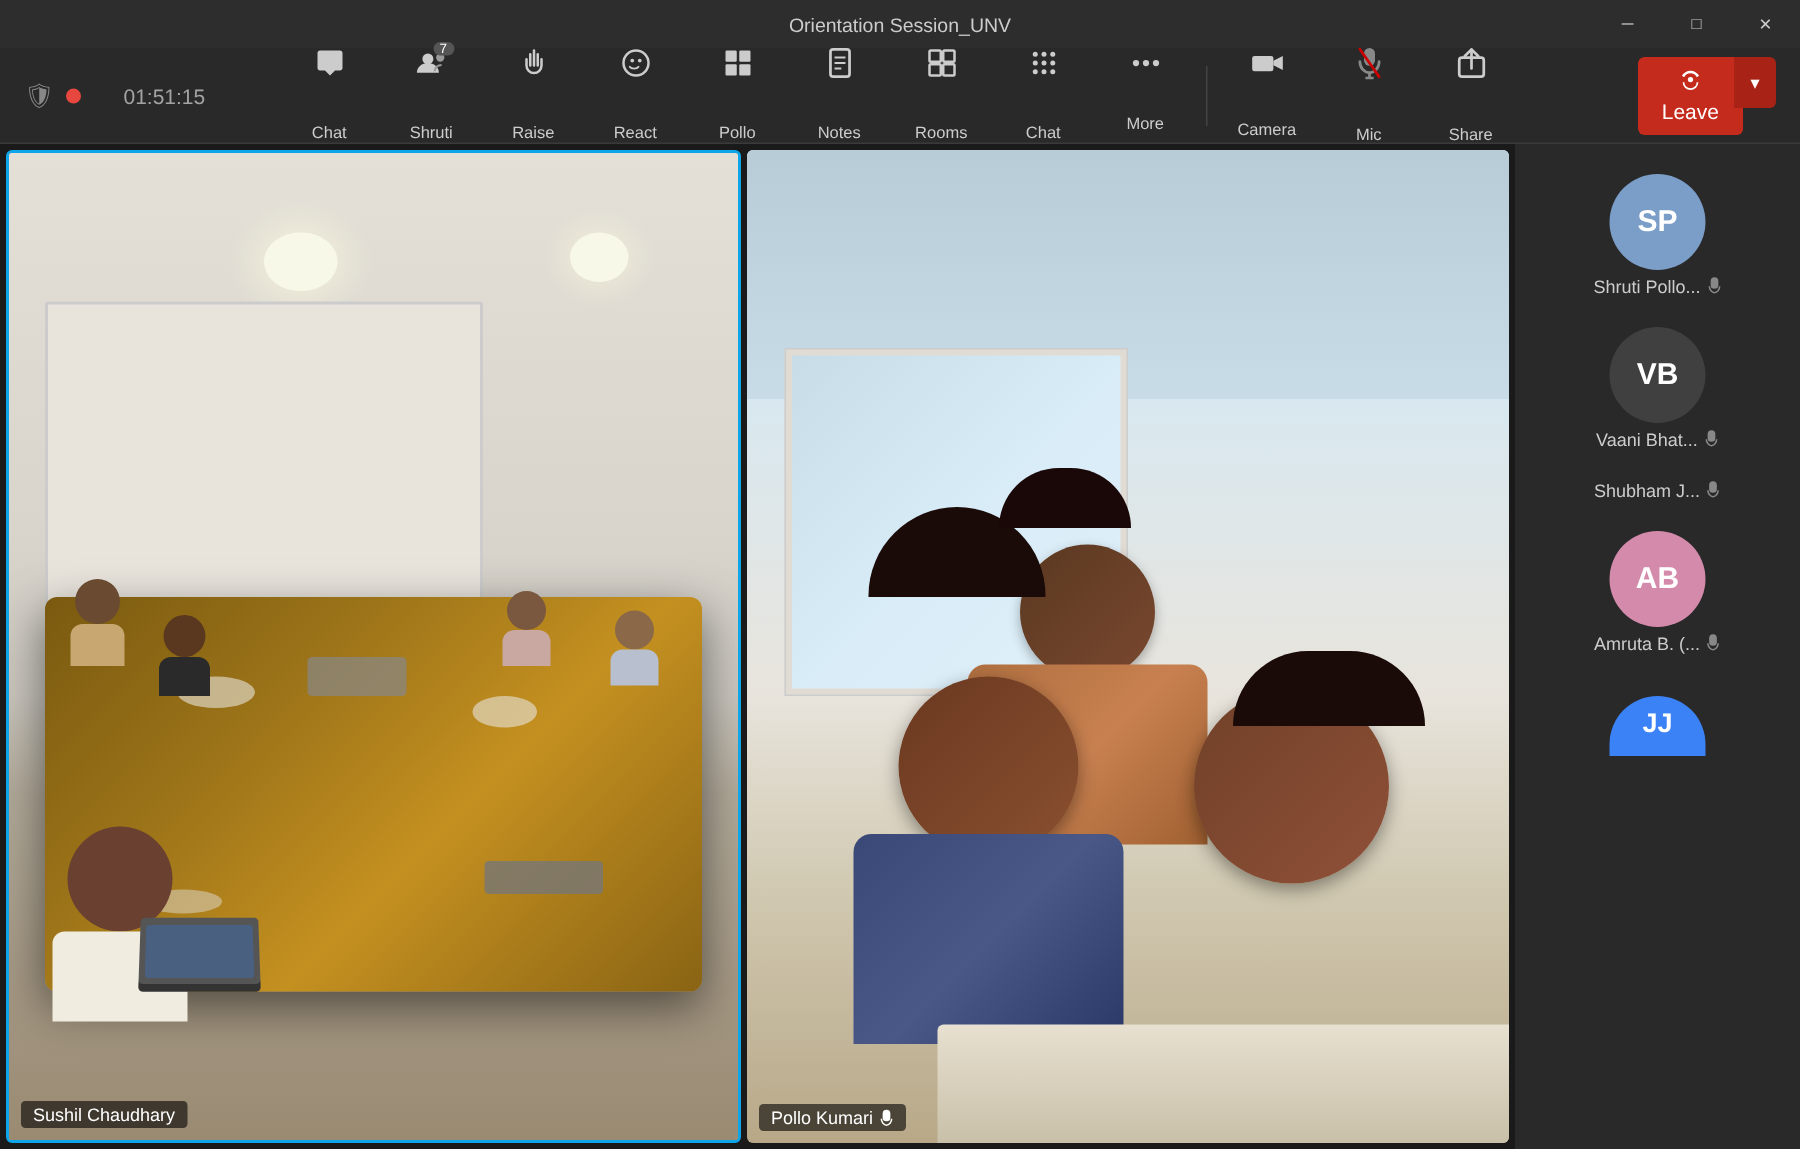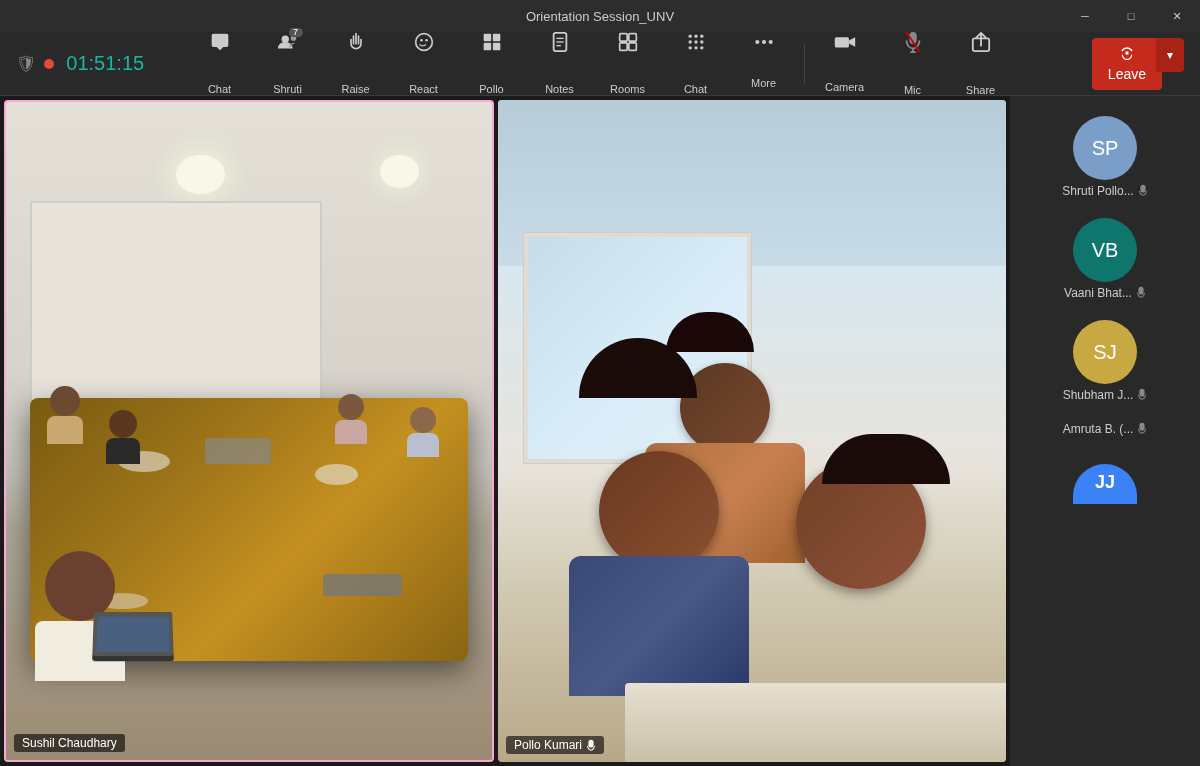--- a/index.html
+++ b/index.html
@@ -60,23 +60,23 @@
       width: 10px;
       height: 10px;
       border-radius: 50%;
       background: #e8473f;
     }
     .shield-icon {
       color: #888;
       font-size: 16px;
     }
     .timer {
-      font-size: 20px;
-      color: #14b8a6;
-      margin-left: 4px;
+      font-size: 14px;
+      color: #a3a3a3;
+      margin-left: 20px;
     }
     .toolbar-center {
       display: flex;
       align-items: center;
       gap: 4px;
       flex: 2;
       justify-content: center;
     }
     .toolbar-btn {
       display: flex;
@@ -168,21 +168,21 @@
     }
 
     .video-tile {
       position: relative;
       border-radius: 4px;
       overflow: hidden;
       background: #2a2a2a;
     }
     .video-tile.left-tile {
       flex: 0 0 490px;
-      border: 2px solid #f9a8d4;
+      border: 2px solid #0ea5e9;
     }
     .video-tile.right-tile {
       flex: 1;
     }
 
     .video-label {
       position: absolute;
       bottom: 8px;
       left: 8px;
       background: rgba(0,0,0,0.6);
@@ -216,21 +216,21 @@
     }
 
     .avatar-circle {
       width: 64px;
       height: 64px;
       border-radius: 50%;
       display: flex;
       align-items: center;
       justify-content: center;
       font-size: 20px;
-      font-weight: normal;
+      font-weight: bold;
       color: #fff;
     }
 
     .participant-name {
       font-size: 12px;
       color: #ccc;
       text-align: center;
       display: flex;
       align-items: flex-start;
       gap: 4px;
@@ -543,42 +543,42 @@
       <div class="participant-name">
         <span>Shruti Pollo...</span>
         <svg width="10" height="12" viewBox="0 0 10 14" fill="none">
           <rect x="2" y="1" width="6" height="9" rx="3" fill="#888"></rect>
           <path d="M1 8c0 2.8 2 5 4 5s4-2.2 4-5" stroke="#888" stroke-width="1.2" fill="none"></path>
         </svg>
       </div>
     </div>
 
     <div class="participant-card">
-      <div class="avatar-circle" style="background:#0f766e;">VB</div>
+      <div class="avatar-circle" style="background:#404040;">VB</div>
       <div class="participant-name">
         <span>Vaani Bhat...</span>
         <svg width="10" height="12" viewBox="0 0 10 14" fill="none">
           <rect x="2" y="1" width="6" height="9" rx="3" fill="#888"></rect>
           <path d="M1 8c0 2.8 2 5 4 5s4-2.2 4-5" stroke="#888" stroke-width="1.2" fill="none"></path>
         </svg>
       </div>
     </div>
 
     <div class="participant-card">
-      <div class="avatar-circle" style="background:#c8a840;">SJ</div>
       <div class="participant-name">
         <span>Shubham J...</span>
         <svg width="10" height="12" viewBox="0 0 10 14" fill="none">
           <rect x="2" y="1" width="6" height="9" rx="3" fill="#888"></rect>
           <path d="M1 8c0 2.8 2 5 4 5s4-2.2 4-5" stroke="#888" stroke-width="1.2" fill="none"></path>
         </svg>
       </div>
     </div>
 
     <div class="participant-card">
+      <div class="avatar-circle" style="background:#d48aaa;">AB</div>
       <div class="participant-name">
         <span>Amruta B. (...</span>
         <svg width="10" height="12" viewBox="0 0 10 14" fill="none">
           <rect x="2" y="1" width="6" height="9" rx="3" fill="#888"></rect>
           <path d="M1 8c0 2.8 2 5 4 5s4-2.2 4-5" stroke="#888" stroke-width="1.2" fill="none"></path>
         </svg>
       </div>
     </div>
 
     <div class="participant-card" style="margin-top:8px;">

